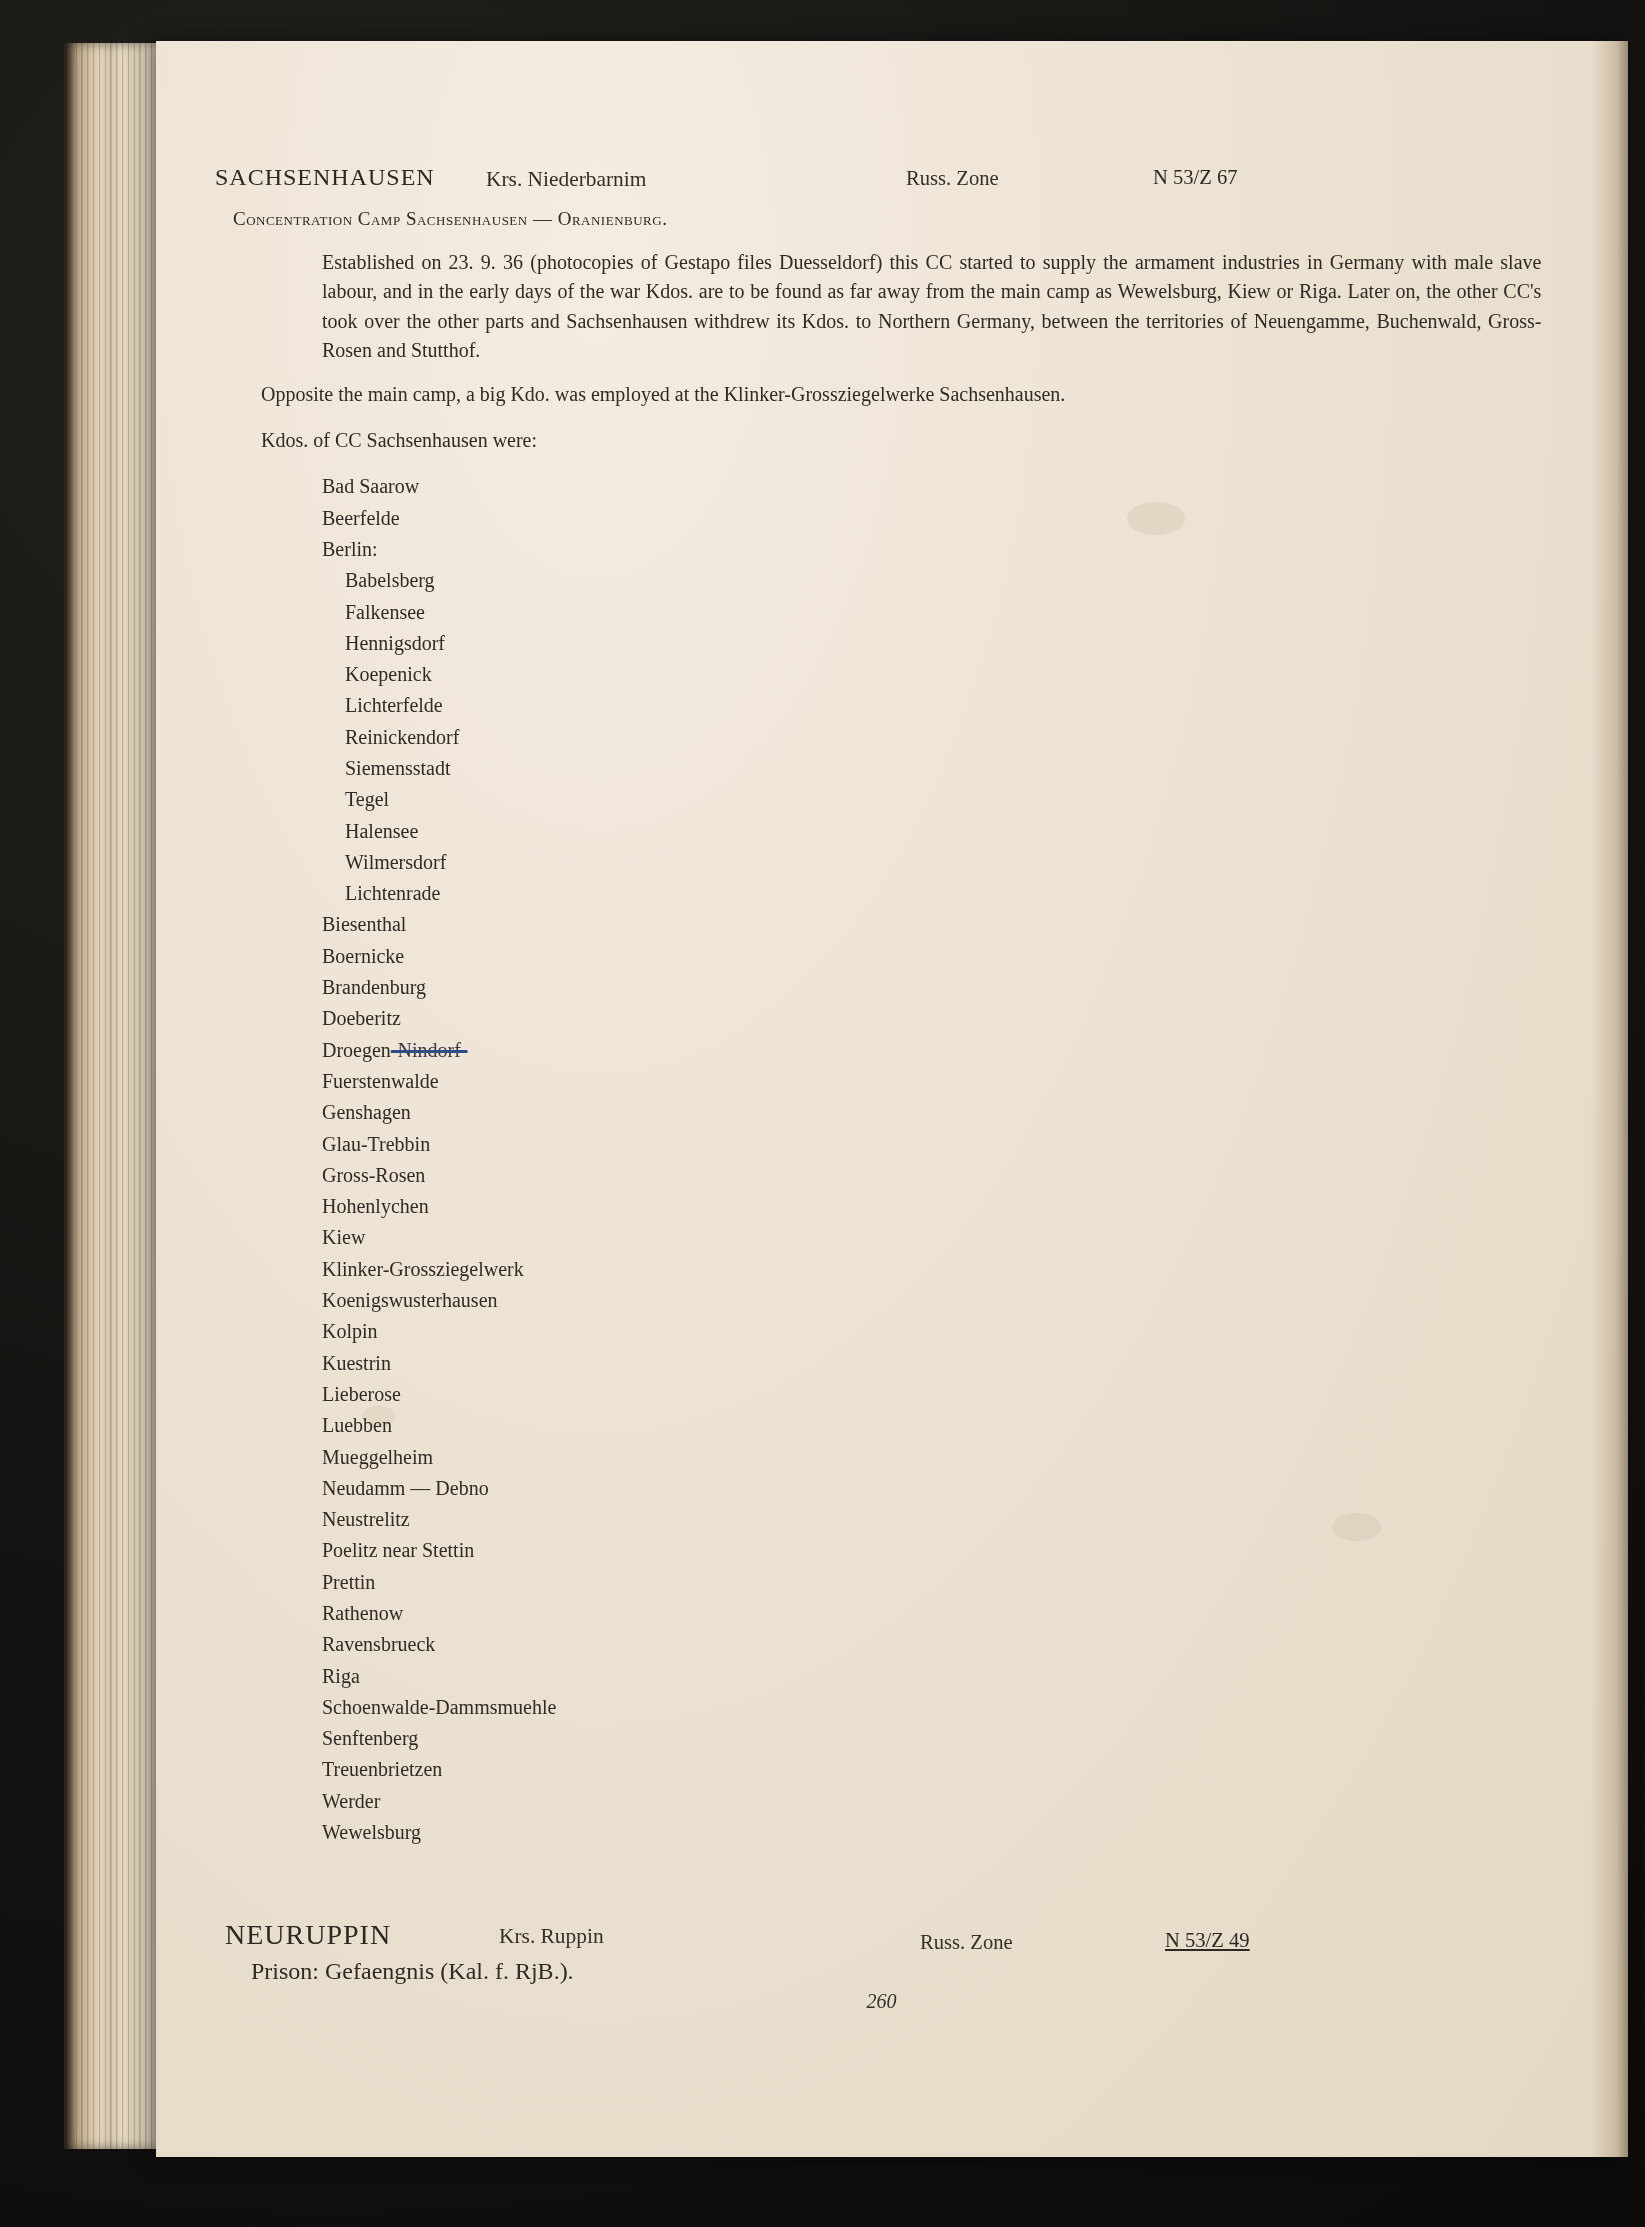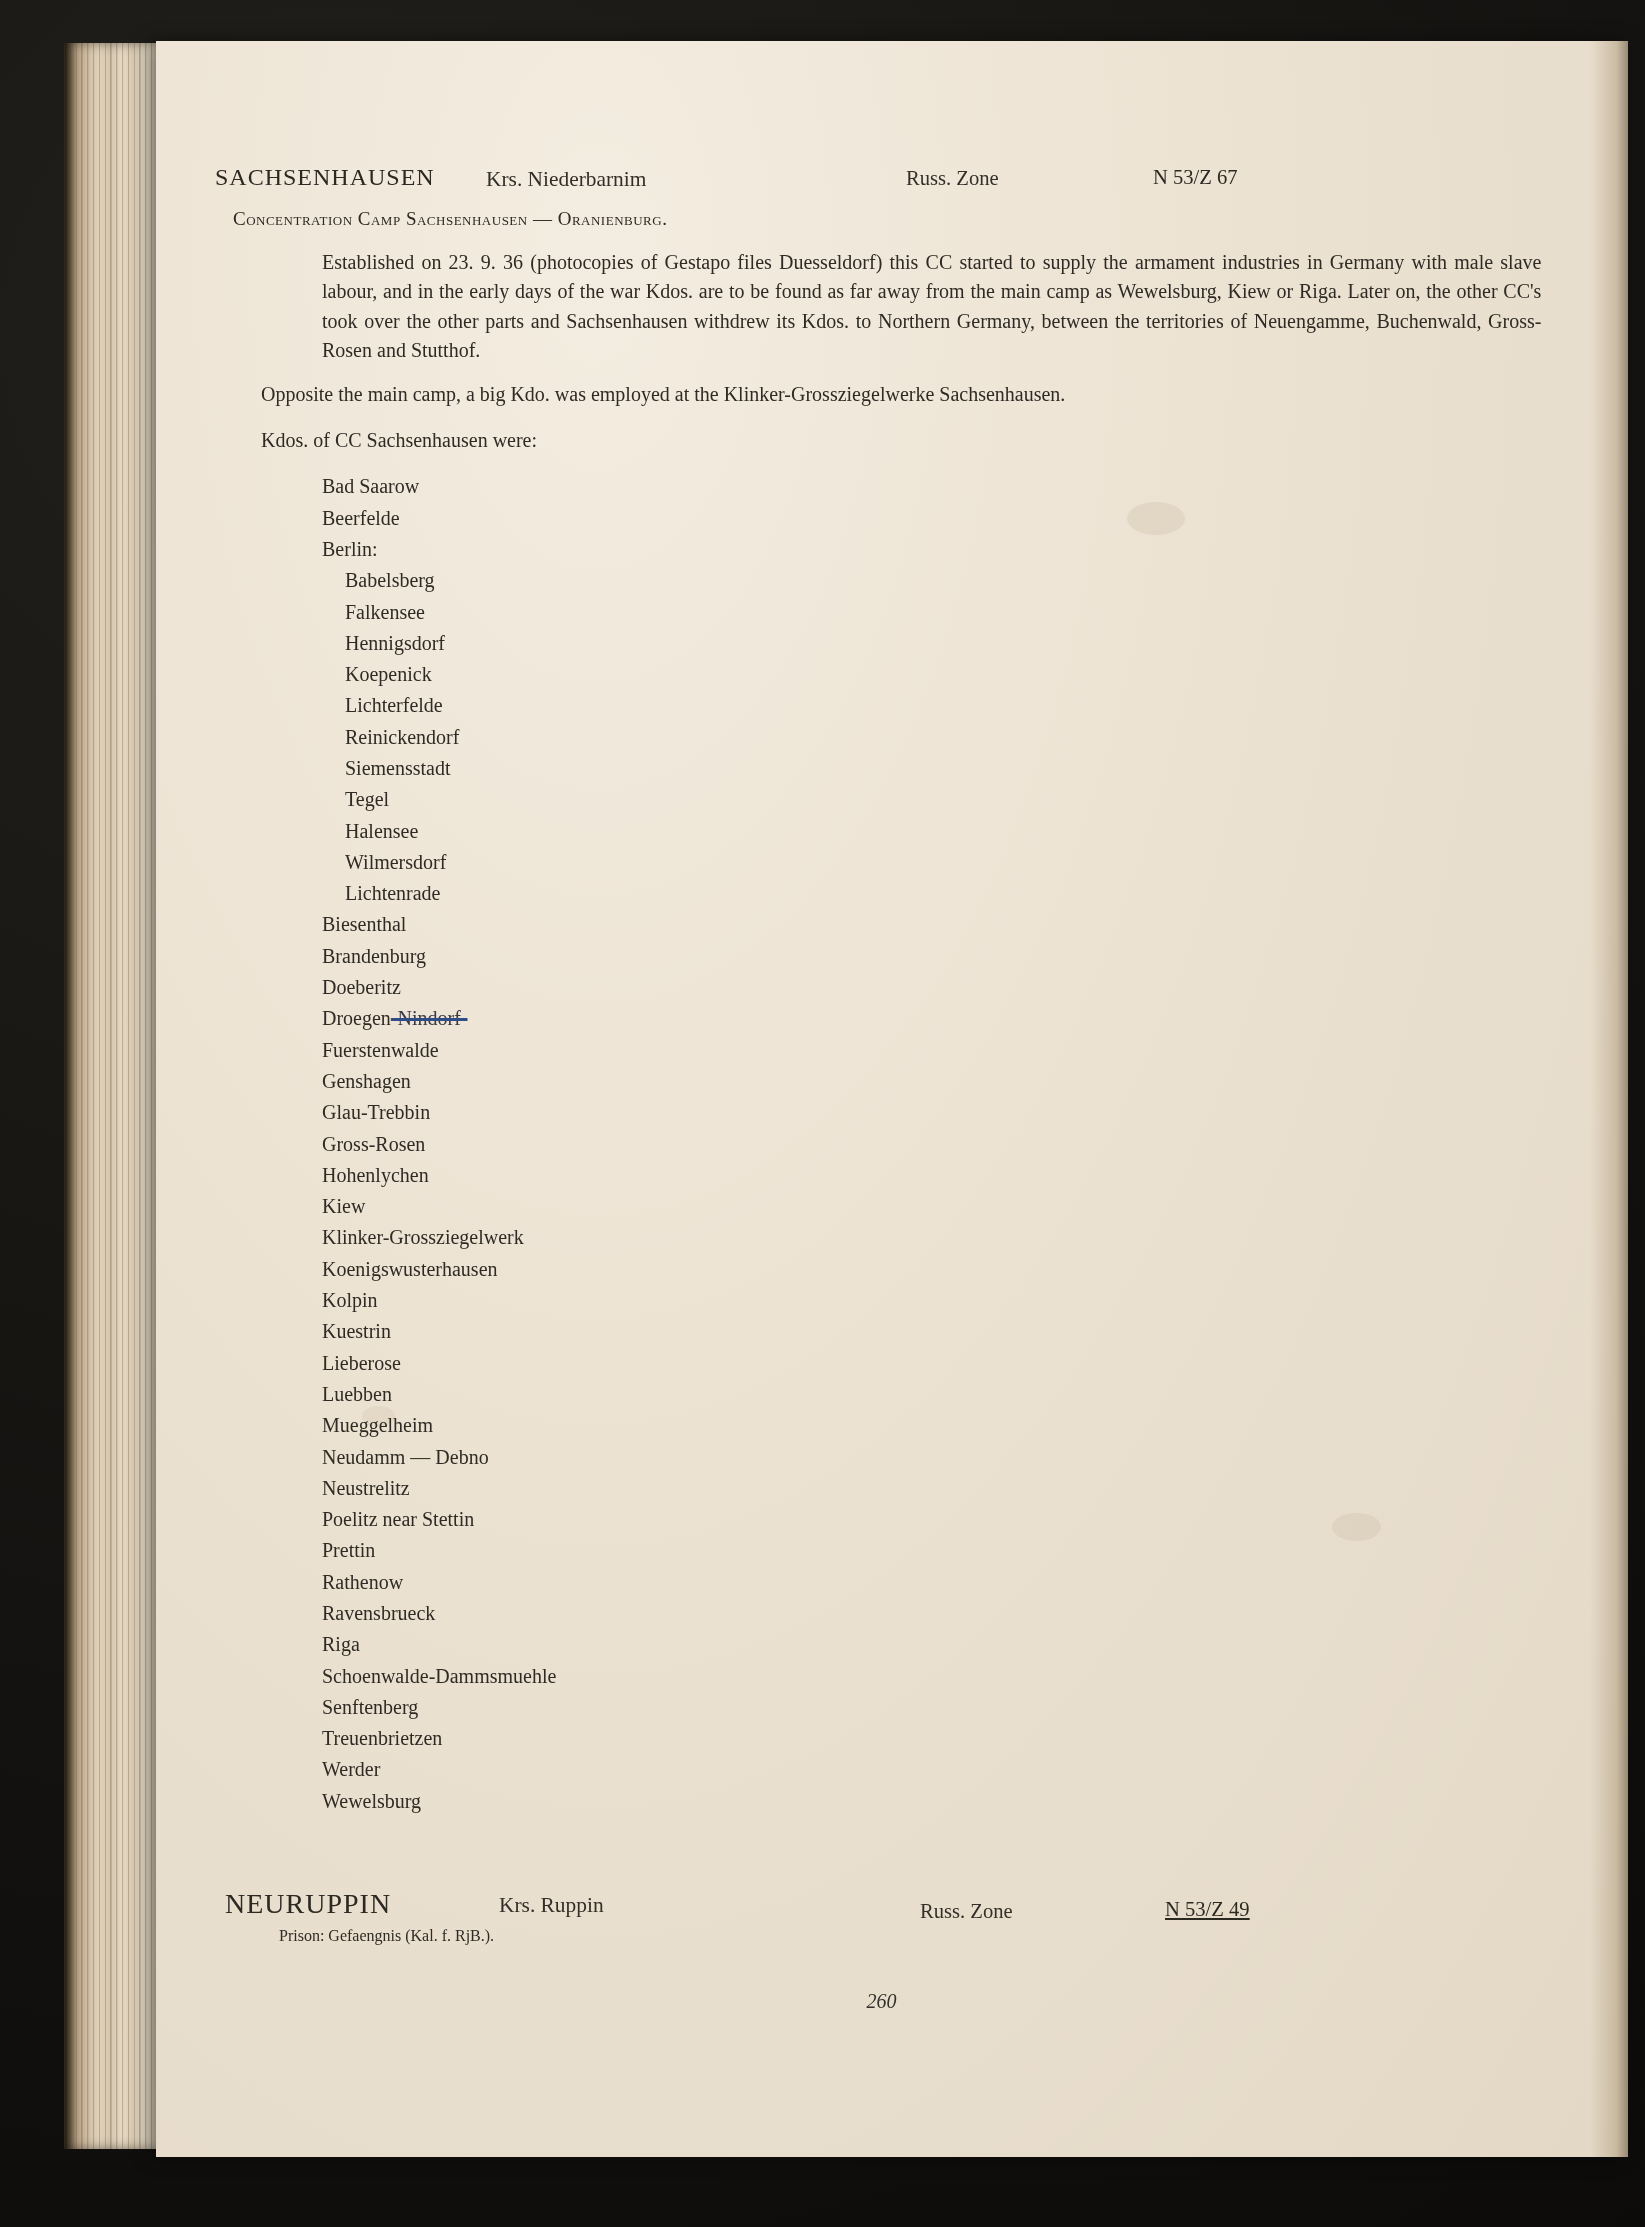--- a/index.html
+++ b/index.html
@@ -161,23 +161,22 @@
     height: 82px;
   }
   .second-entry .place-name { left: 10px; top: 0; font-size: 28px; }
   .second-entry .krs { left: 284px; top: 5px; }
   .second-entry .zone { left: 705px; top: 11.5px; }
   .second-entry .refcode { left: 950px; top: 10px; text-decoration: underline; }
   .prison-line {
     position: absolute;
     left: 36px;
     top: 39px;
-    font-size: 16px;
+    font-size: 24px;
     color: #2f2b24;
-    margin-left: 28px;
   }
 
   .folio {
     position: absolute;
     left: 0;
     top: 1826px;
     width: 1333px;
     text-align: center;
     font-size: 20px;
     color: #32302a;
@@ -219,20 +218,21 @@
         <div class="item sub"><span>Hennigsdorf</span></div>
         <div class="item sub"><span>Koepenick</span></div>
         <div class="item sub"><span>Lichterfelde</span></div>
         <div class="item sub"><span>Reinickendorf</span></div>
         <div class="item sub"><span>Siemensstadt</span></div>
         <div class="item sub"><span>Tegel</span></div>
         <div class="item sub"><span>Halensee</span></div>
         <div class="item sub"><span>Wilmersdorf</span></div>
         <div class="item sub"><span>Lichtenrade</span></div>
         <div class="item"><span>Biesenthal</span></div>
+        <div class="item"><span>Boernicke</span></div>
         <div class="item"><span>Brandenburg</span></div>
         <div class="item"><span>Doeberitz</span></div>
         <div class="item"><span>Droegen</span><span class="struck">-Nindorf-</span></div>
         <div class="item"><span>Fuerstenwalde</span></div>
         <div class="item"><span>Genshagen</span></div>
         <div class="item"><span>Glau-Trebbin</span></div>
         <div class="item"><span>Gross-Rosen</span></div>
         <div class="item"><span>Hohenlychen</span></div>
         <div class="item"><span>Kiew</span></div>
         <div class="item"><span>Klinker-Grossziegelwerk</span></div>

